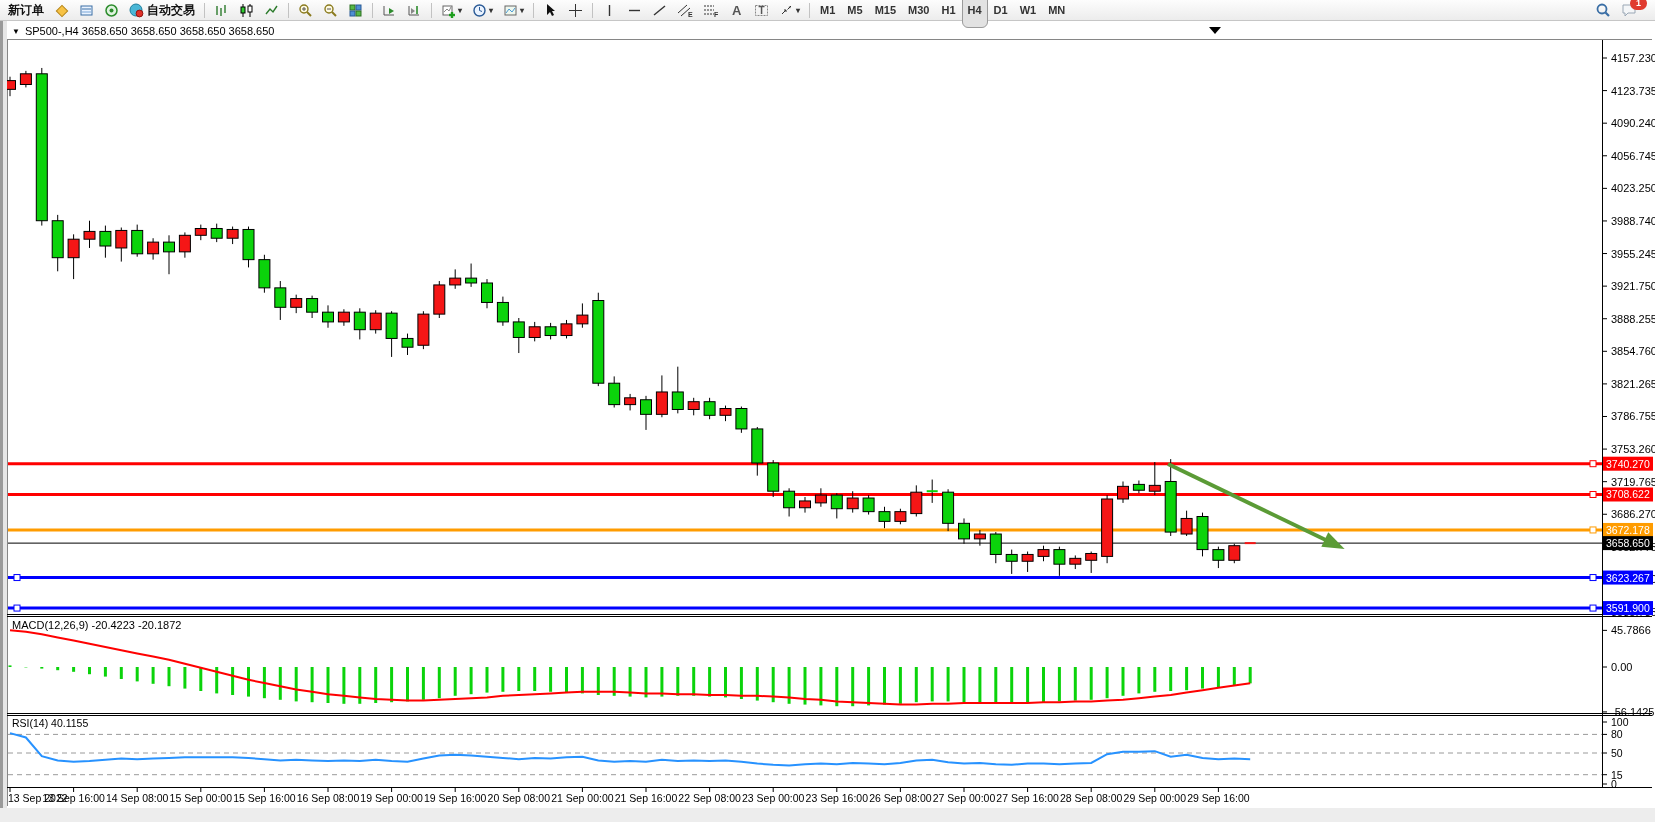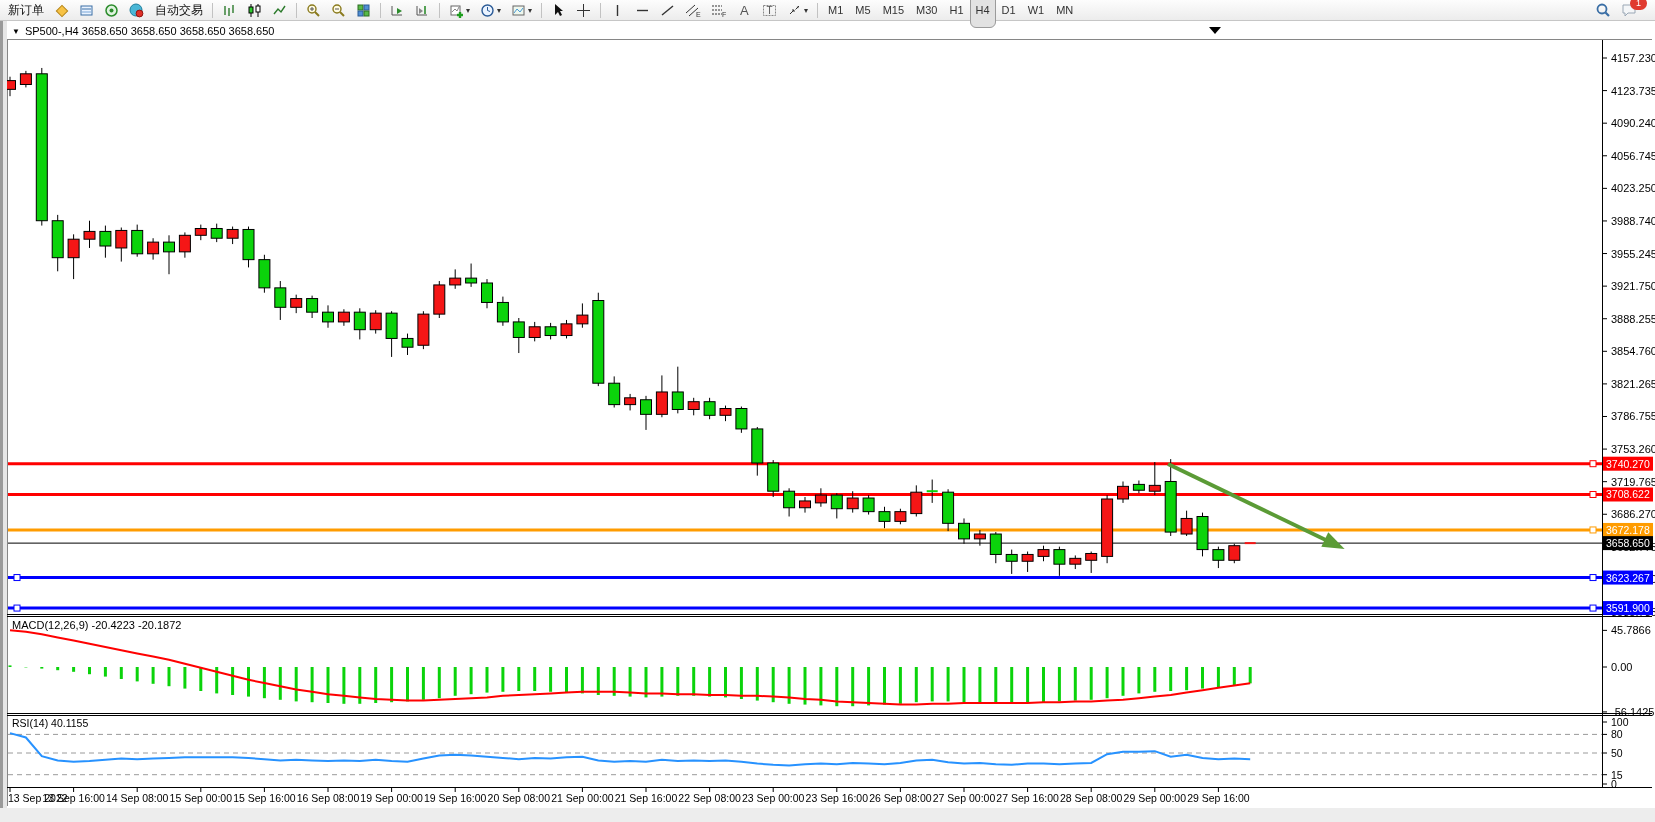--- a/index.html
+++ b/index.html
@@ -3,21 +3,21 @@
 <meta charset="utf-8">
 <style>
   html,body{margin:0;padding:0;background:#e9e9e9;font-family:"Liberation Sans",sans-serif;}
   #app{position:relative;width:1655px;height:822px;background:#ffffff;overflow:hidden;}
   
   #toolbar{position:absolute;left:0;top:0;width:1655px;height:21px;
     background:linear-gradient(#fdfdfd,#ececec);border-bottom:1px solid #c6c6c6;
     display:flex;align-items:center;padding:0 3px;box-sizing:border-box;z-index:5;}
   .tbtn{height:18px;display:flex;align-items:center;justify-content:flex-start;
     padding:0 3px;margin:0 1px;border:1px solid transparent;border-radius:2px;
-    font-size:12px;color:#111;white-space:nowrap;cursor:default;}
+    font-size:12px;color:#111;white-space:nowrap;cursor:default;font-weight:bold;}
   .tbtn svg{display:block;}
   .tsep{width:1px;height:15px;background:#c2c2c2;margin:0 4px;}
   .tf-btn{font-size:11px;color:#333;padding:8px 5px;height:17px;display:flex;align-items:center;margin:0;}
   .tf-btn.active{border:1px solid #9b9b9b;background:#e2e2e2;border-radius:6px;}
   .caret{font-size:8px;color:#333;margin-left:2px;}
   .spacer{flex:1;}
   .badge{position:absolute;top:-4px;right:-6px;min-width:13px;height:13px;border-radius:7px;
     background:#e03a2f;color:#fff;font-size:9px;line-height:13px;text-align:center;padding:0 2px;}
   .chat-wrap{position:relative;margin-right:10px;}
   
@@ -55,21 +55,21 @@
           <circle cx="7.5" cy="7.5" r="2" fill="#2c8c2c"></circle>
         </svg>
       </div>
       <div class="tbtn">
         <span>
           <svg width="15" height="15">
             <circle cx="7" cy="7" r="6" fill="#49b6d6" stroke="#1d7d9c"></circle>
             <circle cx="10.5" cy="10.5" r="3.4" fill="#e03028" stroke="#8f1410"></circle>
           </svg>
         </span>
-        <span style="margin-left:11px">自动交易</span>
+        <span style="margin-left:3px">自动交易</span>
       </div>
       <div class="tsep"></div>
       <div class="tbtn">
         <svg width="15" height="15">
           <g stroke="#2b7a2b" stroke-width="1.4">
             <line x1="3" y1="3" x2="3" y2="12"></line>
             <line x1="7" y1="5" x2="7" y2="13"></line>
             <line x1="11" y1="2" x2="11" y2="10"></line>
           </g>
         </svg>

